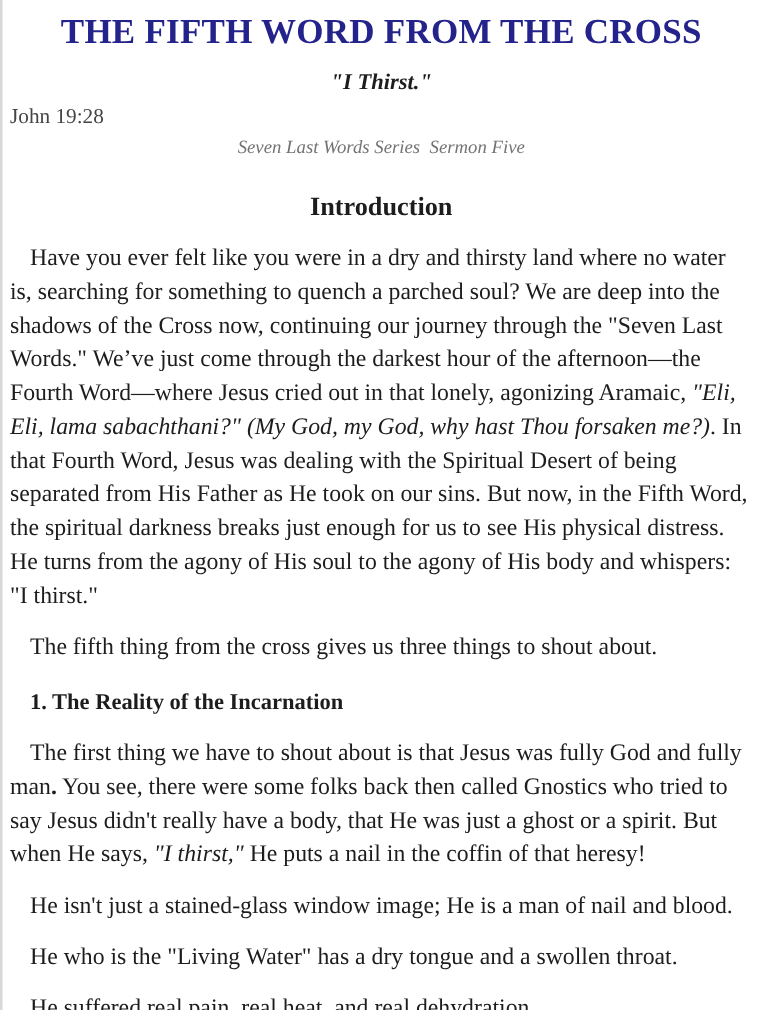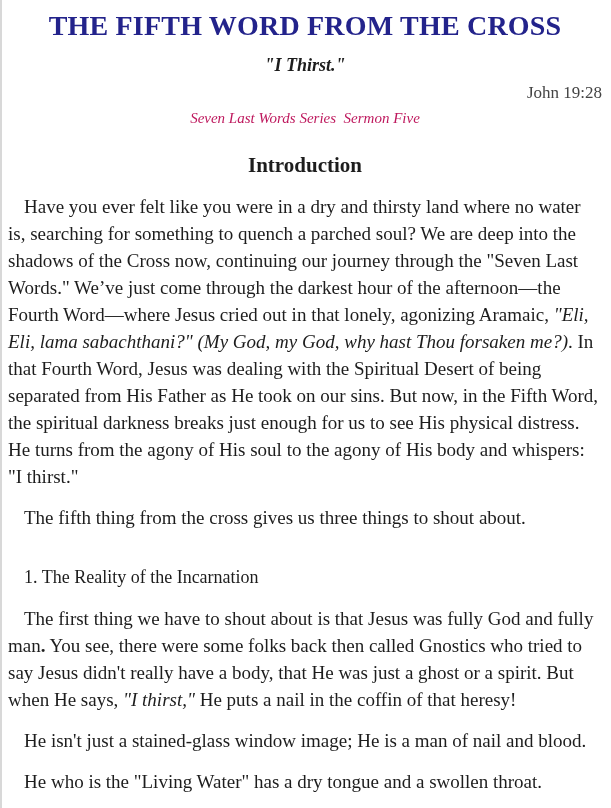--- a/index.html
+++ b/index.html
@@ -27,51 +27,51 @@
   }
   .doc-subtitle {
     text-align: center;
     font-style: italic;
     font-weight: bold;
     font-size: 18px;
     color: #1d1d1d;
     margin: 0 0 7px 0;
   }
   .doc-scripture {
-    text-align: right;
+    text-align: left;
     font-size: 17px;
     color: #444444;
     margin: 0 0 7px 0;
   }
   .doc-series {
     text-align: center;
     font-style: italic;
     font-size: 15px;
-    color: #be185d;
+    color: #737373;
     margin: 0 0 26px 0;
   }
   .doc-series .sermon-label { margin-left: 0.5em; }
   .intro-heading {
     text-align: center;
     font-weight: bold;
     font-size: 21px;
     margin: 0 0 15px 0;
     color: #1d1d1d;
   }
   .content p {
     font-size: 19px;
     line-height: 27px;
     margin: 0 0 14px 0;
     text-indent: 16px;
   }
   .content h2 {
     font-size: 18px;
-    font-weight: normal;
+    font-weight: bold;
     line-height: 27px;
-    margin: 33px 0 14px 0;
+    margin: 17px 0 14px 0;
     text-indent: 16px;
     color: #1d1d1d;
   }
   .run-italic { font-style: italic; }
   .run-bold { font-weight: bold; }
 </style>
 </head>
 <body>
 
 <div class="page">

